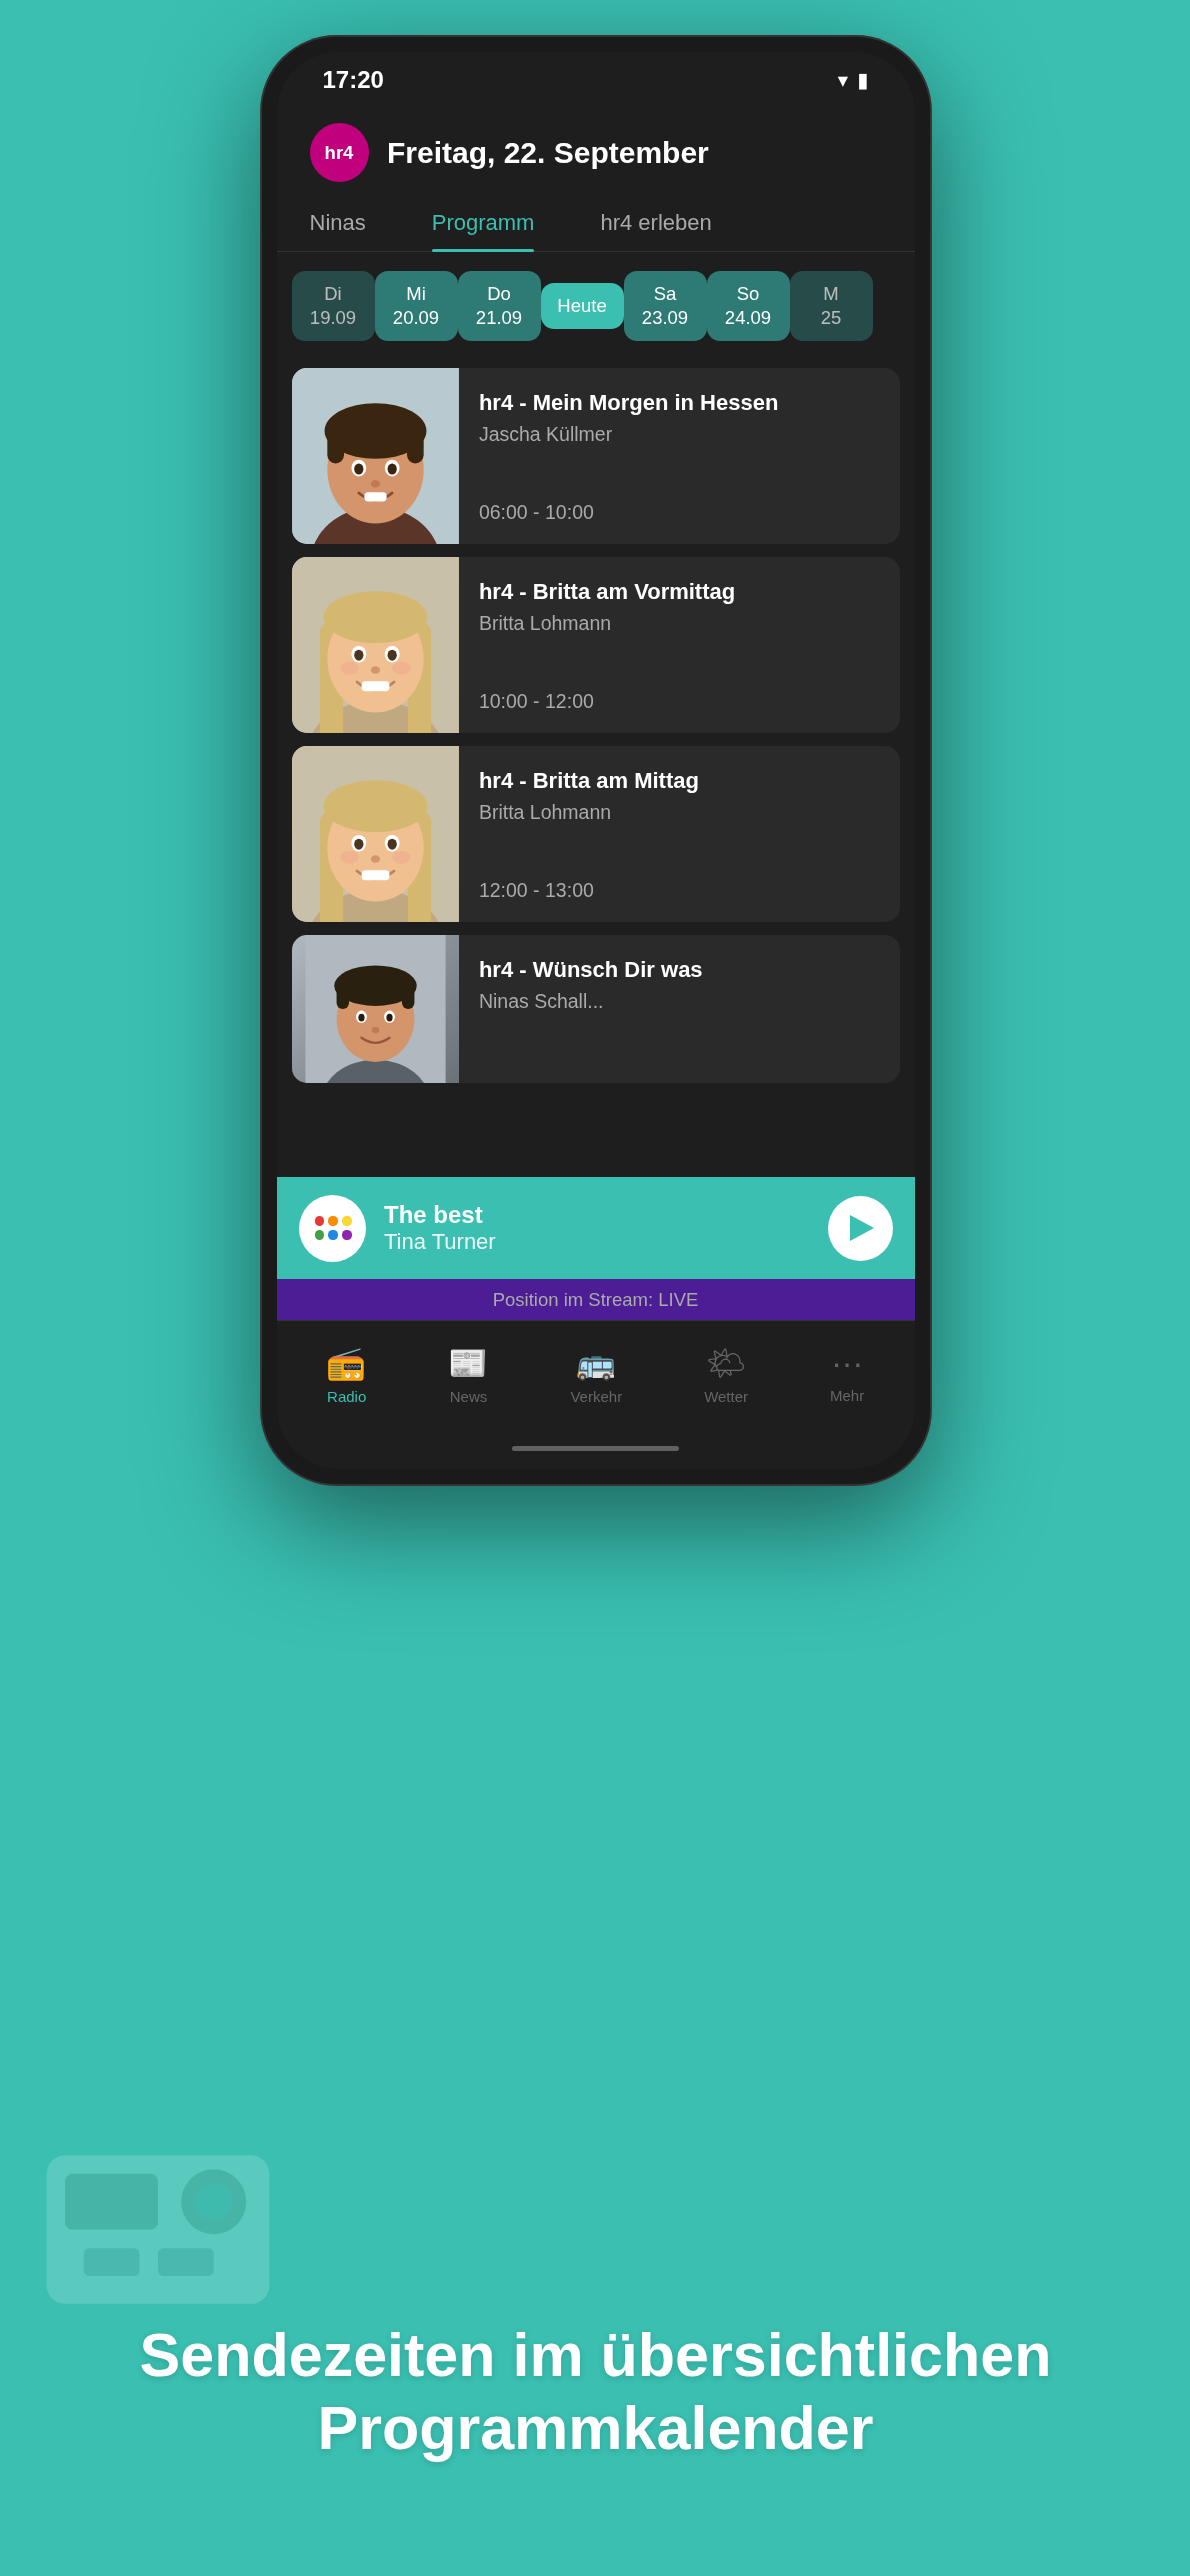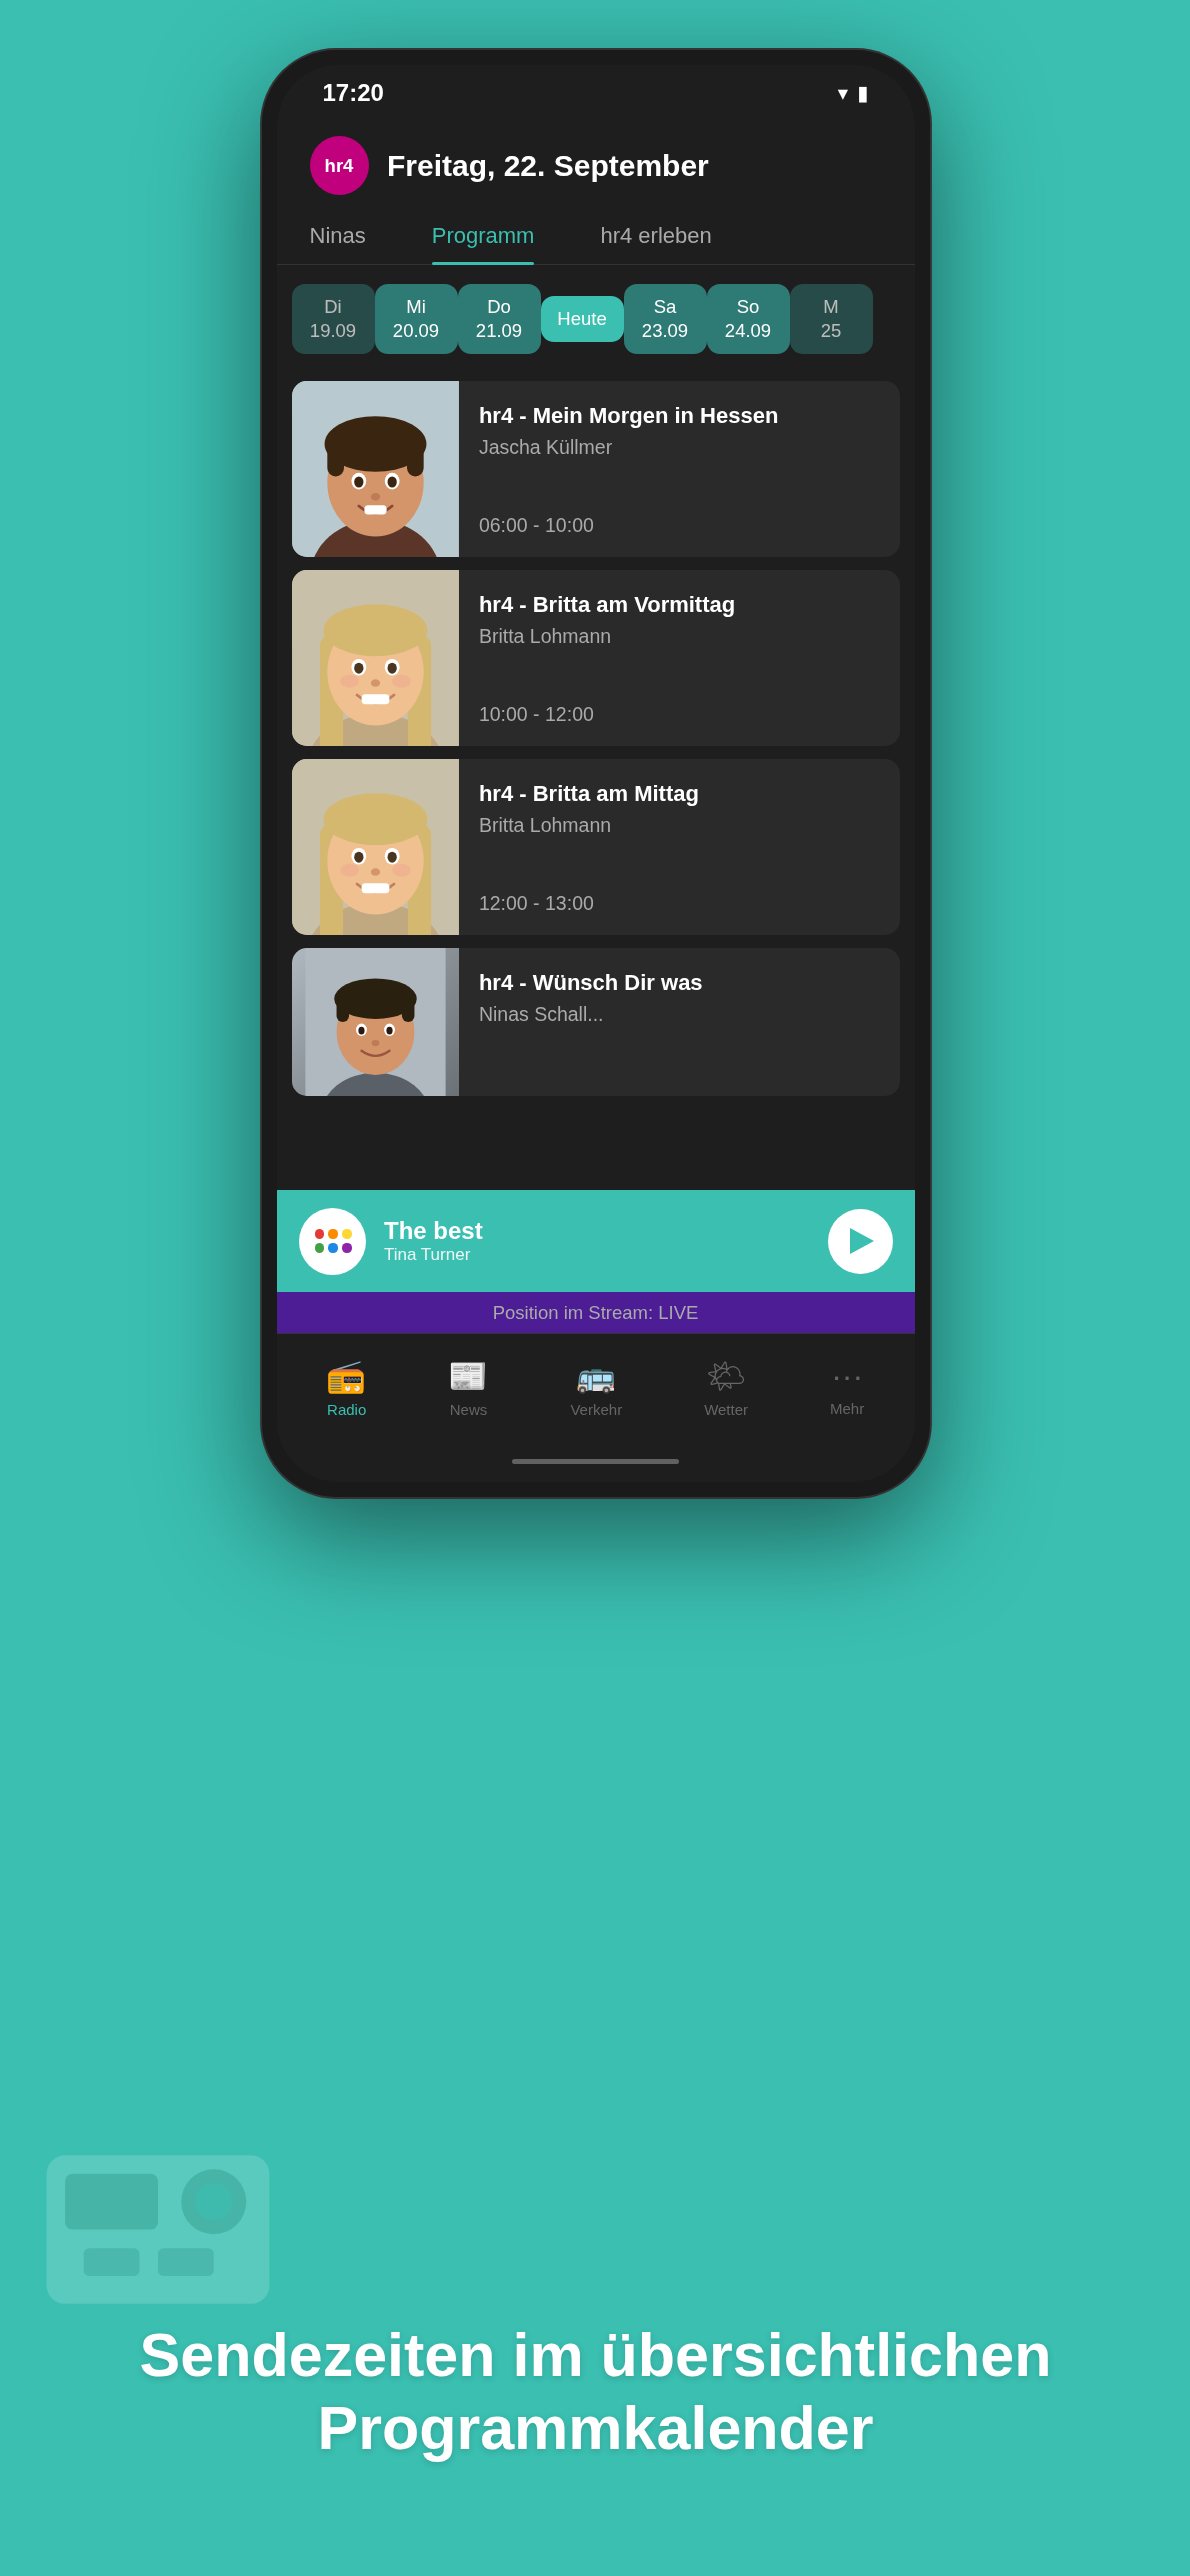--- a/index.html
+++ b/index.html
@@ -11,21 +11,21 @@
       display: flex;
       flex-direction: column;
       align-items: center;
       font-family: 'Arial', sans-serif;
       overflow: hidden;
       position: relative;
     }
 
     .phone-wrapper {
       position: relative;
-      margin-top: 50px;
+      margin-top: 37px;
       width: 668px;
       height: 1447px;
     }
 
     
     .phone-shell {
       position: absolute;
       top: 0; left: 0;
       width: 668px;
       height: 1447px;
@@ -306,21 +306,21 @@
     }
 
     .now-playing-title {
       color: white;
       font-size: 24px;
       font-weight: 700;
     }
 
     .now-playing-artist {
       color: white;
-      font-size: 17px;
+      font-size: 22px;
       opacity: 0.9;
     }
 
     .play-btn {
       width: 65px;
       height: 65px;
       background: white;
       border-radius: 50%;
       display: flex;
       align-items: center;

